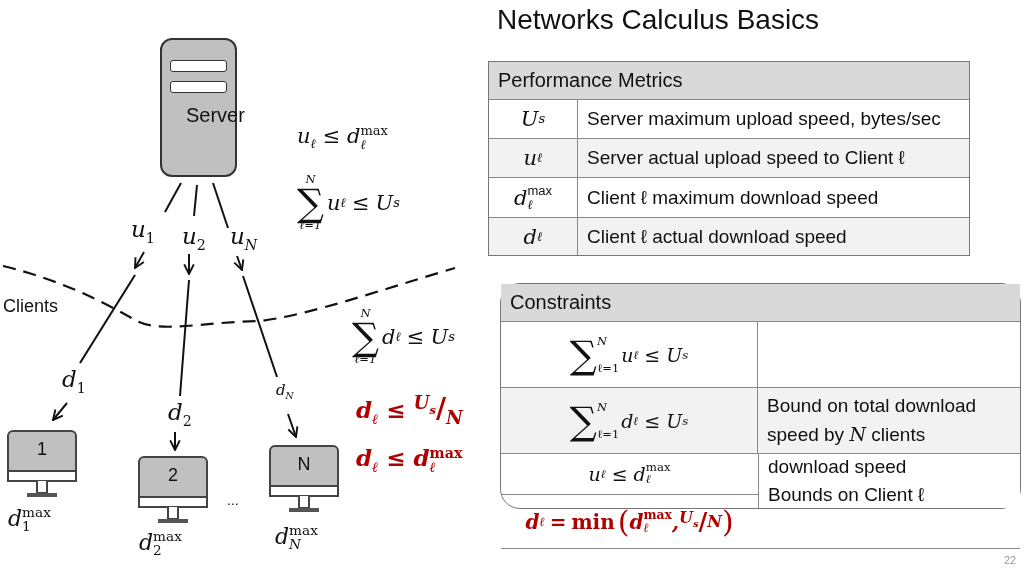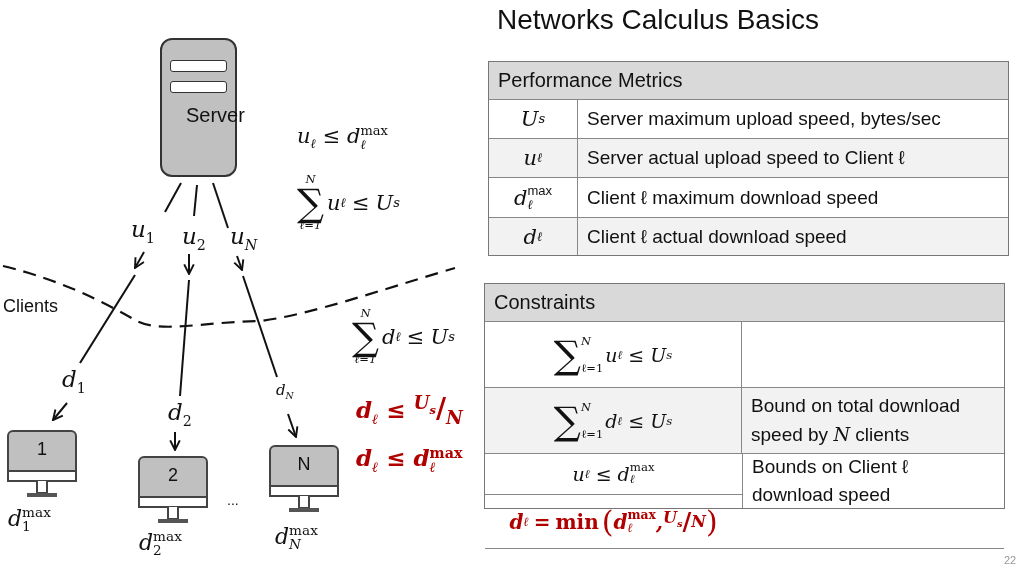--- a/index.html
+++ b/index.html
@@ -21,23 +21,23 @@
   
   .tbl { position: absolute; border: 1.5px solid #777; box-sizing: border-box; background: #fff; }
   .tbl .hdr { position: absolute; left: 0; right: 0; background: #d9d9d9; border-bottom: 1.5px solid #888;
               font-size: 20px; padding-left: 9px; box-sizing: border-box; display: flex; align-items: center; }
   .tbl .row { position: absolute; left: 0; right: 0; border-bottom: 1.5px solid #888; box-sizing: border-box; display: flex; }
   .tbl .row:last-child { border-bottom: none; }
   .tbl .row.alt { background: #f2f2f2; }
   .tbl .c1 { border-right: 1.5px solid #888; box-sizing: border-box; display: flex; align-items: center; justify-content: center; }
   .tbl .c2 { flex: 1; display: flex; align-items: center; padding-left: 9px; font-size: 19px; line-height: 28px; }
 
-  #perf { left: 488px; top: 61px; width: 521px; height: 195px; padding-left: 32px; }
+  #perf { left: 488px; top: 61px; width: 482px; height: 195px; padding-left: 32px; }
   #perf .c1 { width: 89px; font-size: 21px; }
-  #cons { left: 484px; top: 283px; width: 521px; height: 226px; }
+  #cons { left: 500px; top: 283px; width: 521px; height: 226px; border-radius: 20px; }
   #cons .c1 { width: 257px; font-size: 19px; }
 
   .merged-desc { position: absolute; left: 257px; right: 0; top: 170px; bottom: 0; background: #fff;
                  border-left: 1.5px solid #888; display: flex; align-items: center; padding-left: 9px;
                  font-size: 19px; line-height: 28px; box-sizing: border-box; }
 
   
   #server { left: 160px; top: 38px; width: 77px; height: 139px; background: #c0c0c0; border: 2px solid #333;
             border-radius: 12px; box-sizing: border-box; }
   #server .slot { position: absolute; left: 8px; width: 57px; height: 12px; background: #fff; border: 1.5px solid #333; border-radius: 3px; box-sizing: border-box; }
@@ -289,19 +289,19 @@
         <span>,</span>
       <sup style="font-size:80%"><span>U</span><sub>s</sub></sup>
         <span style="font-style:normal;font-size:120%">/</span>
         <sub style="font-size:80%">N</sub>
         <span style="font-style:normal;font-weight:normal;font-size:150%">)</span>
     </div>
   </div>
 
   <div class="merged-desc">
     <div>
+        <div>download speed</div>
         <div>Bounds on Client ℓ</div>
-        <div>download speed</div>
       </div>
   </div>
 </div>
 
 <div id="page-num" class="abs">22</div>
 
 </body></html>

